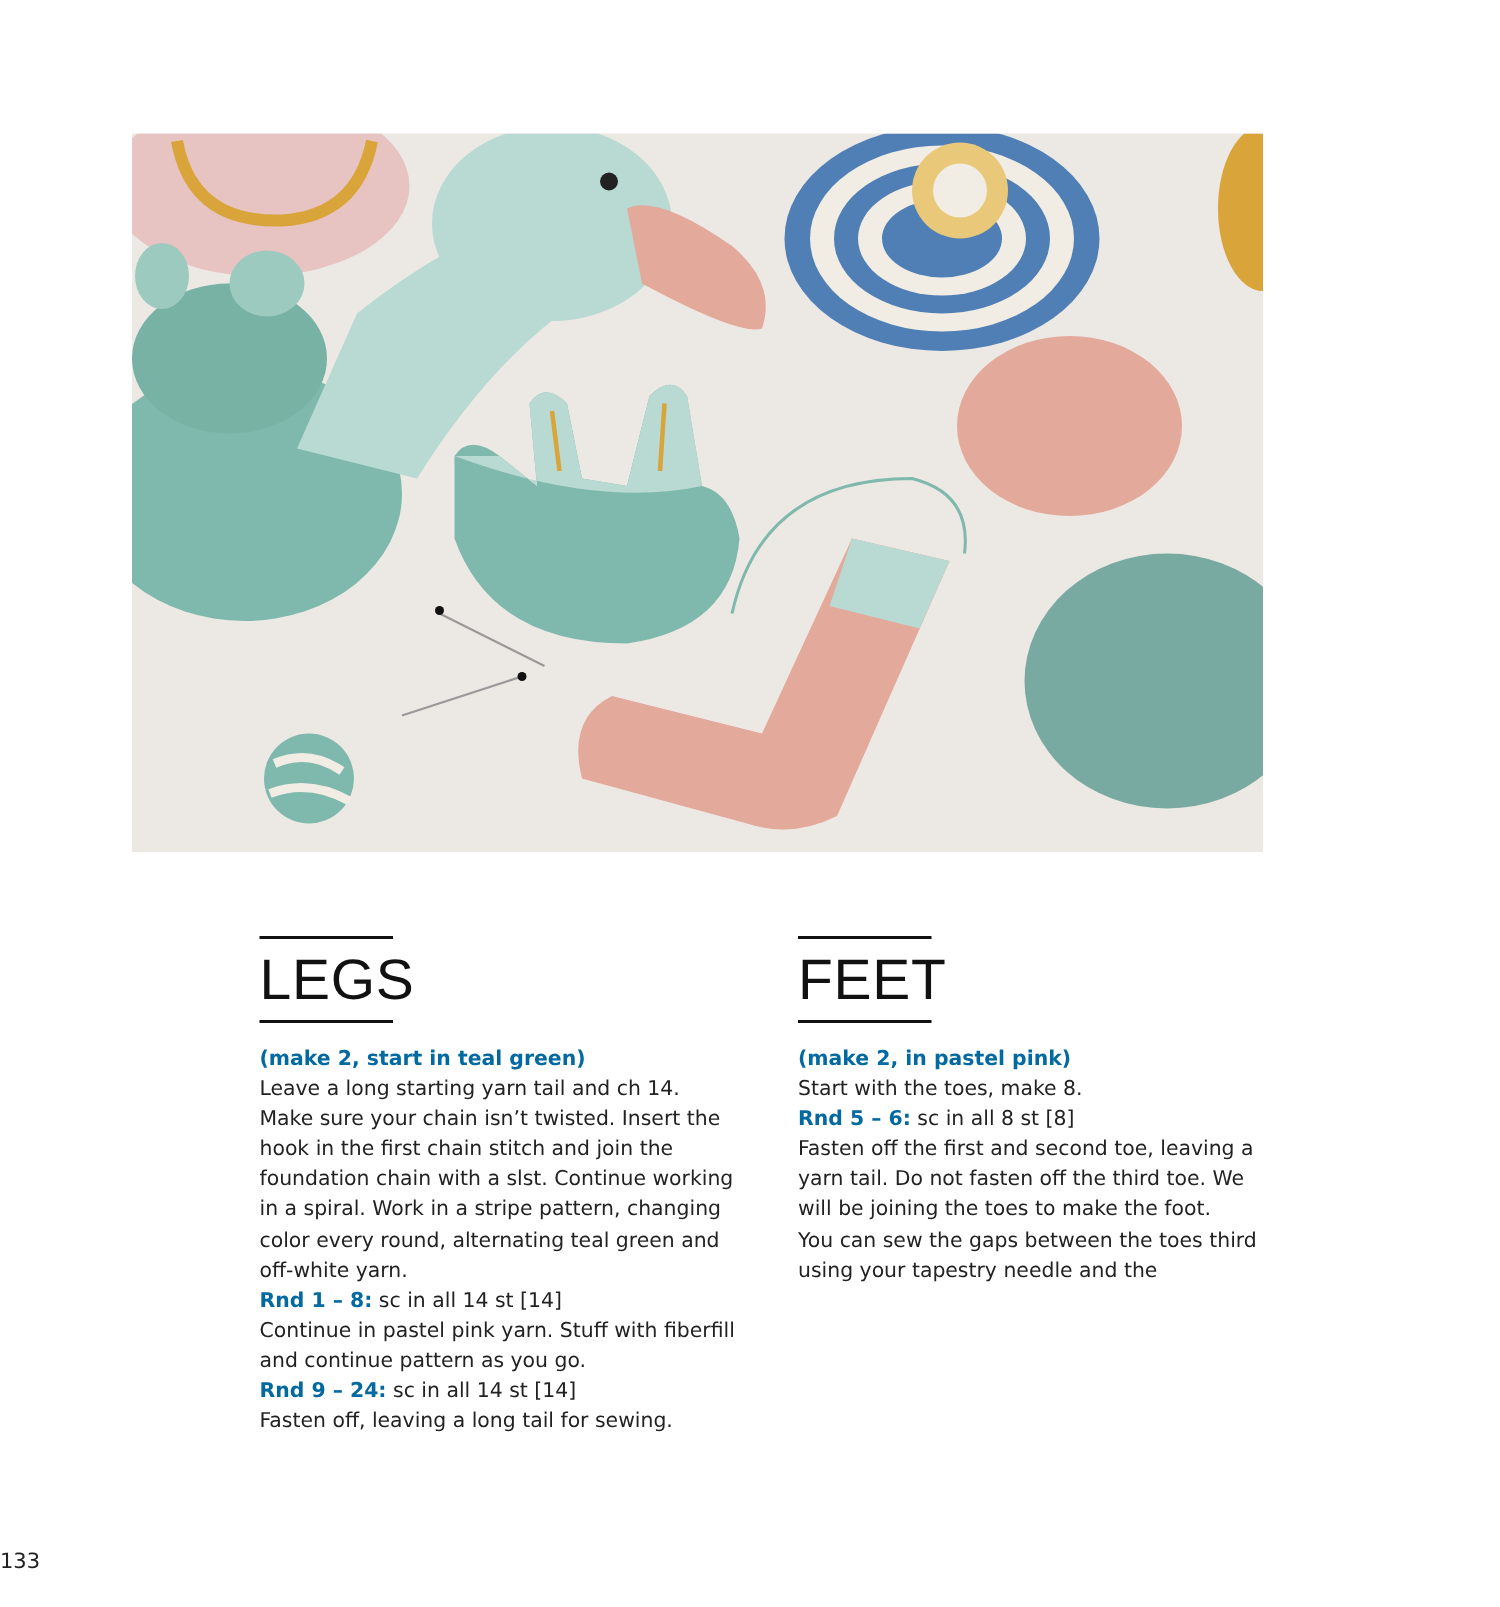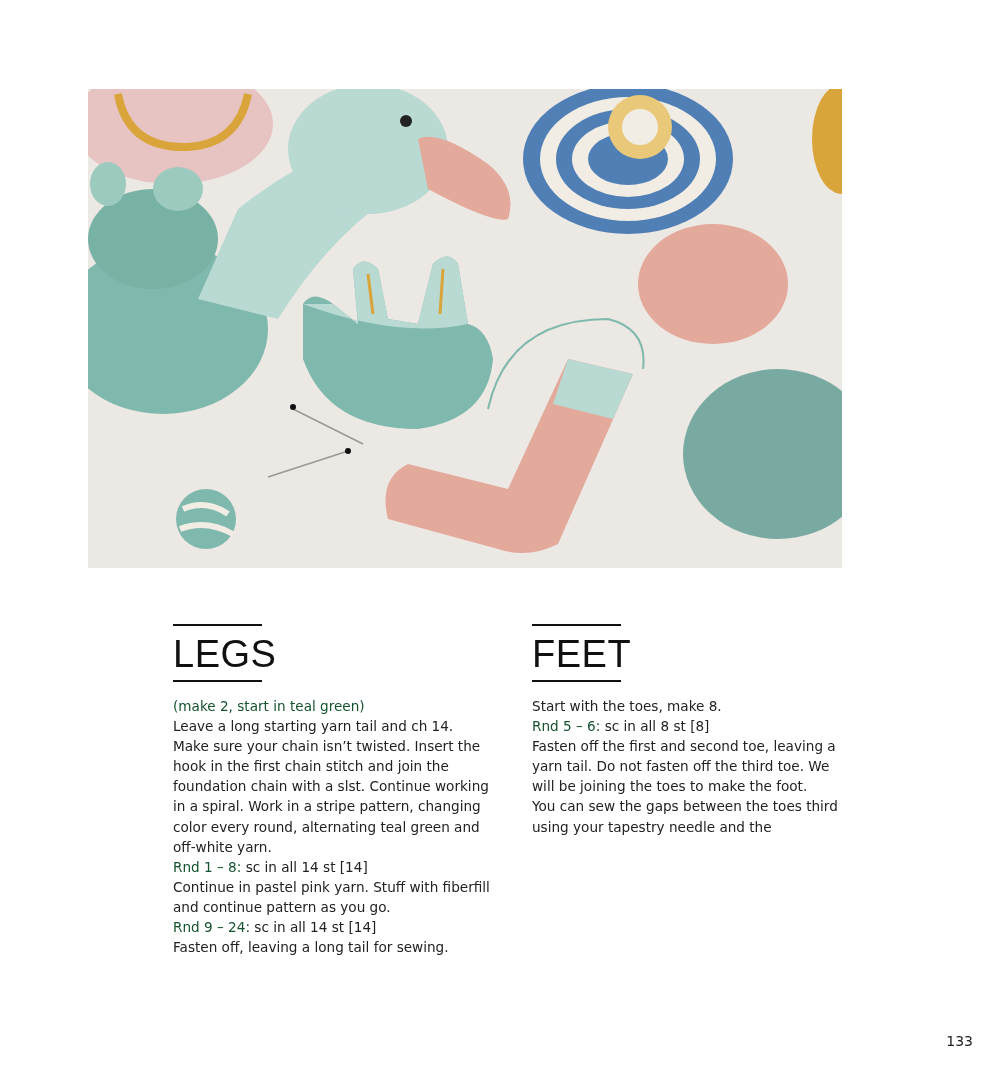--- a/index.html
+++ b/index.html
@@ -13,23 +13,23 @@
   .col { position:absolute; top:624px; width:320px; }
   .col.left { left:173px; }
   .col.right { left:532px; }
 
   .rule { width:89px; height:2px; background:#111; }
   .heading { font-family:"Liberation Sans", sans-serif; font-size:38px; font-weight:400;
              letter-spacing:0.5px; line-height:48px; margin:4px 0 2px 0; color:#111; }
   .body-text { margin-top:14px; font-family:"DejaVu Sans", sans-serif; font-size:13.6px;
                line-height:20.1px; color:#222; }
   .body-text p { margin:0; }
-  .body-text b { font-weight:400; color:#14532d; }
+  .body-text b { font-weight:700; color:#0369a1; }
 
-  .page-number { position:absolute; left:0; width:973px; top:1033px; text-align:right;
+  .page-number { position:absolute; left:0; width:973px; top:1033px; text-align:left;
                  font-family:"DejaVu Sans", sans-serif; font-size:14px; color:#222; }
 </style>
 </head>
 <body>
 
 <div class="photo">
   <svg viewBox="0 0 754 479" preserveAspectRatio="none">
     <rect width="754" height="479" fill="#ece8e4"></rect>
 
     <ellipse cx="85" cy="35" rx="100" ry="60" fill="#e7c3c1"></ellipse>
@@ -92,20 +92,21 @@
     <p><b>Rnd 9 – 24:</b><span> sc in all 14 st [14]</span></p>
     <p><b></b><span>Fasten off, leaving a long tail for sewing.</span></p>
   </div>
 </div>
 
 <div class="col right">
   <div class="rule"></div>
   <div class="heading">FEET</div>
   <div class="rule"></div>
   <div class="body-text">
+    <p><b>(make 2, in pastel pink)</b><span></span></p>
     <p><b></b><span>Start with the toes, make 8.</span></p>
     <p><b>Rnd 5 – 6:</b><span> sc in all 8 st [8]</span></p>
     <p><b></b><span>Fasten off the first and second toe, leaving a yarn tail. Do not fasten off the third toe. We will be joining the toes to make the foot.</span></p>
     <p><b></b><span>You can sew the gaps between the toes third using your tapestry needle and the</span></p>
   </div>
 </div>
 
 <div class="page-number">133</div>
 
 </body></html>

